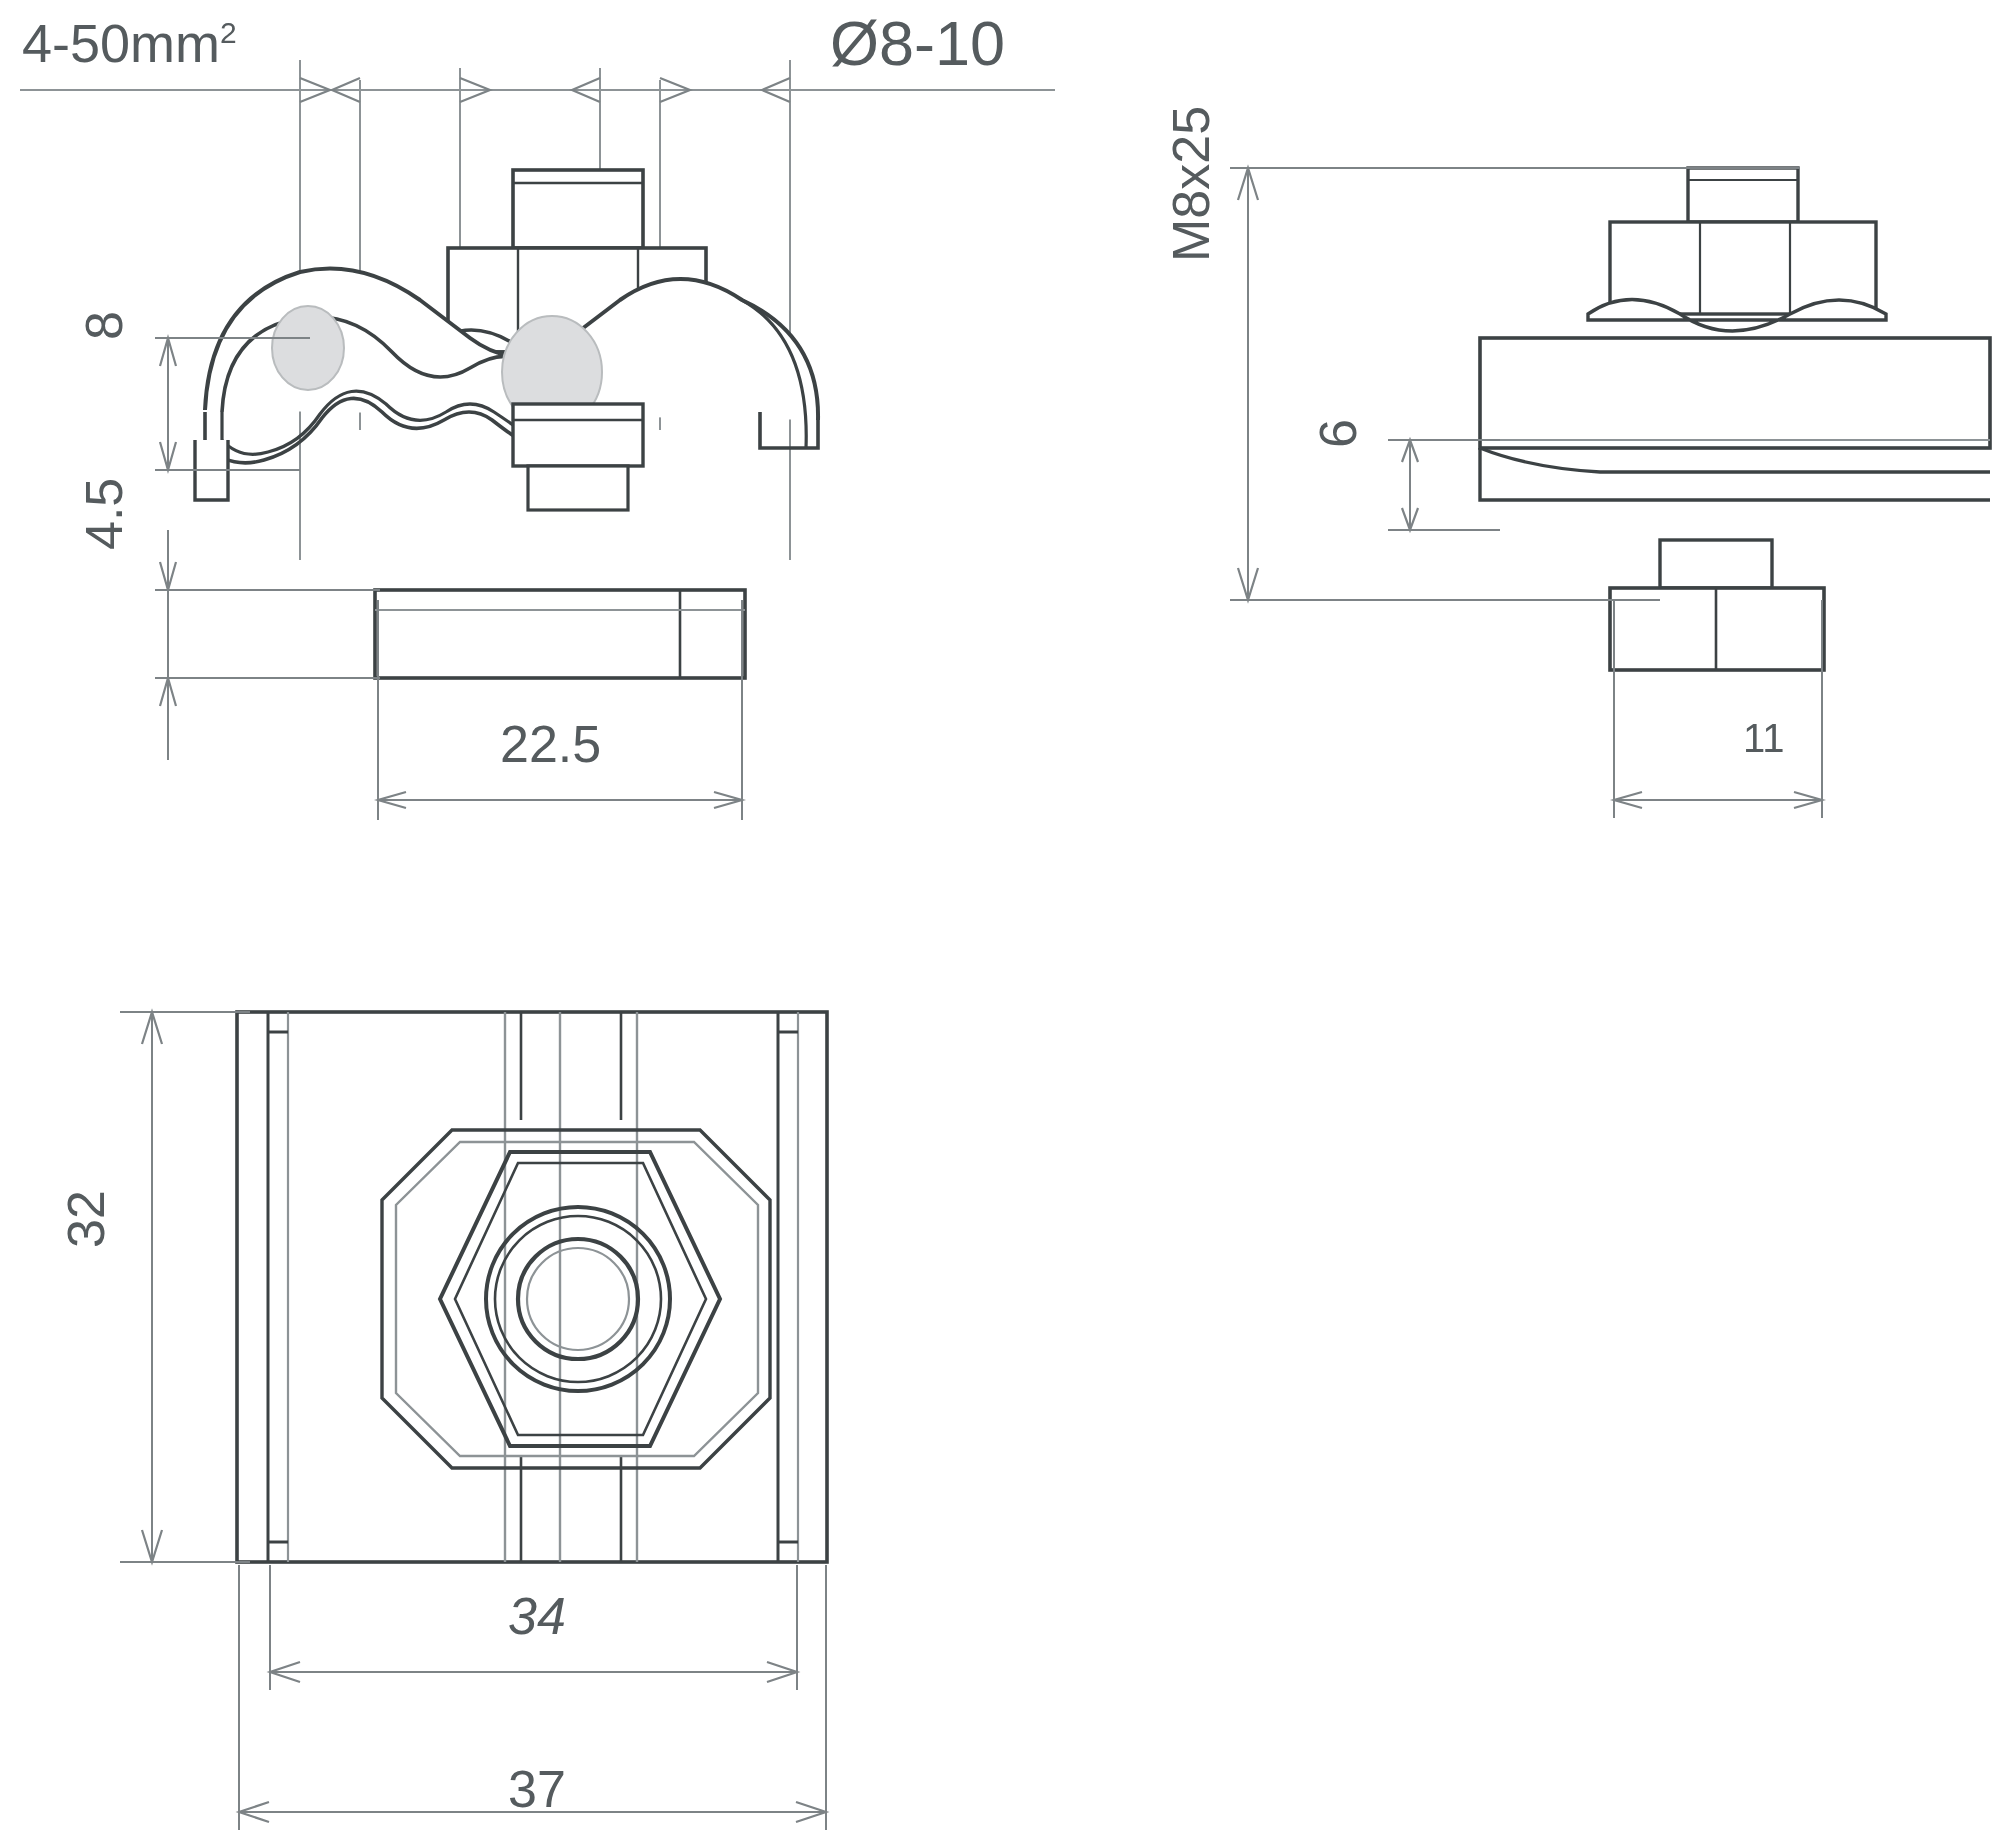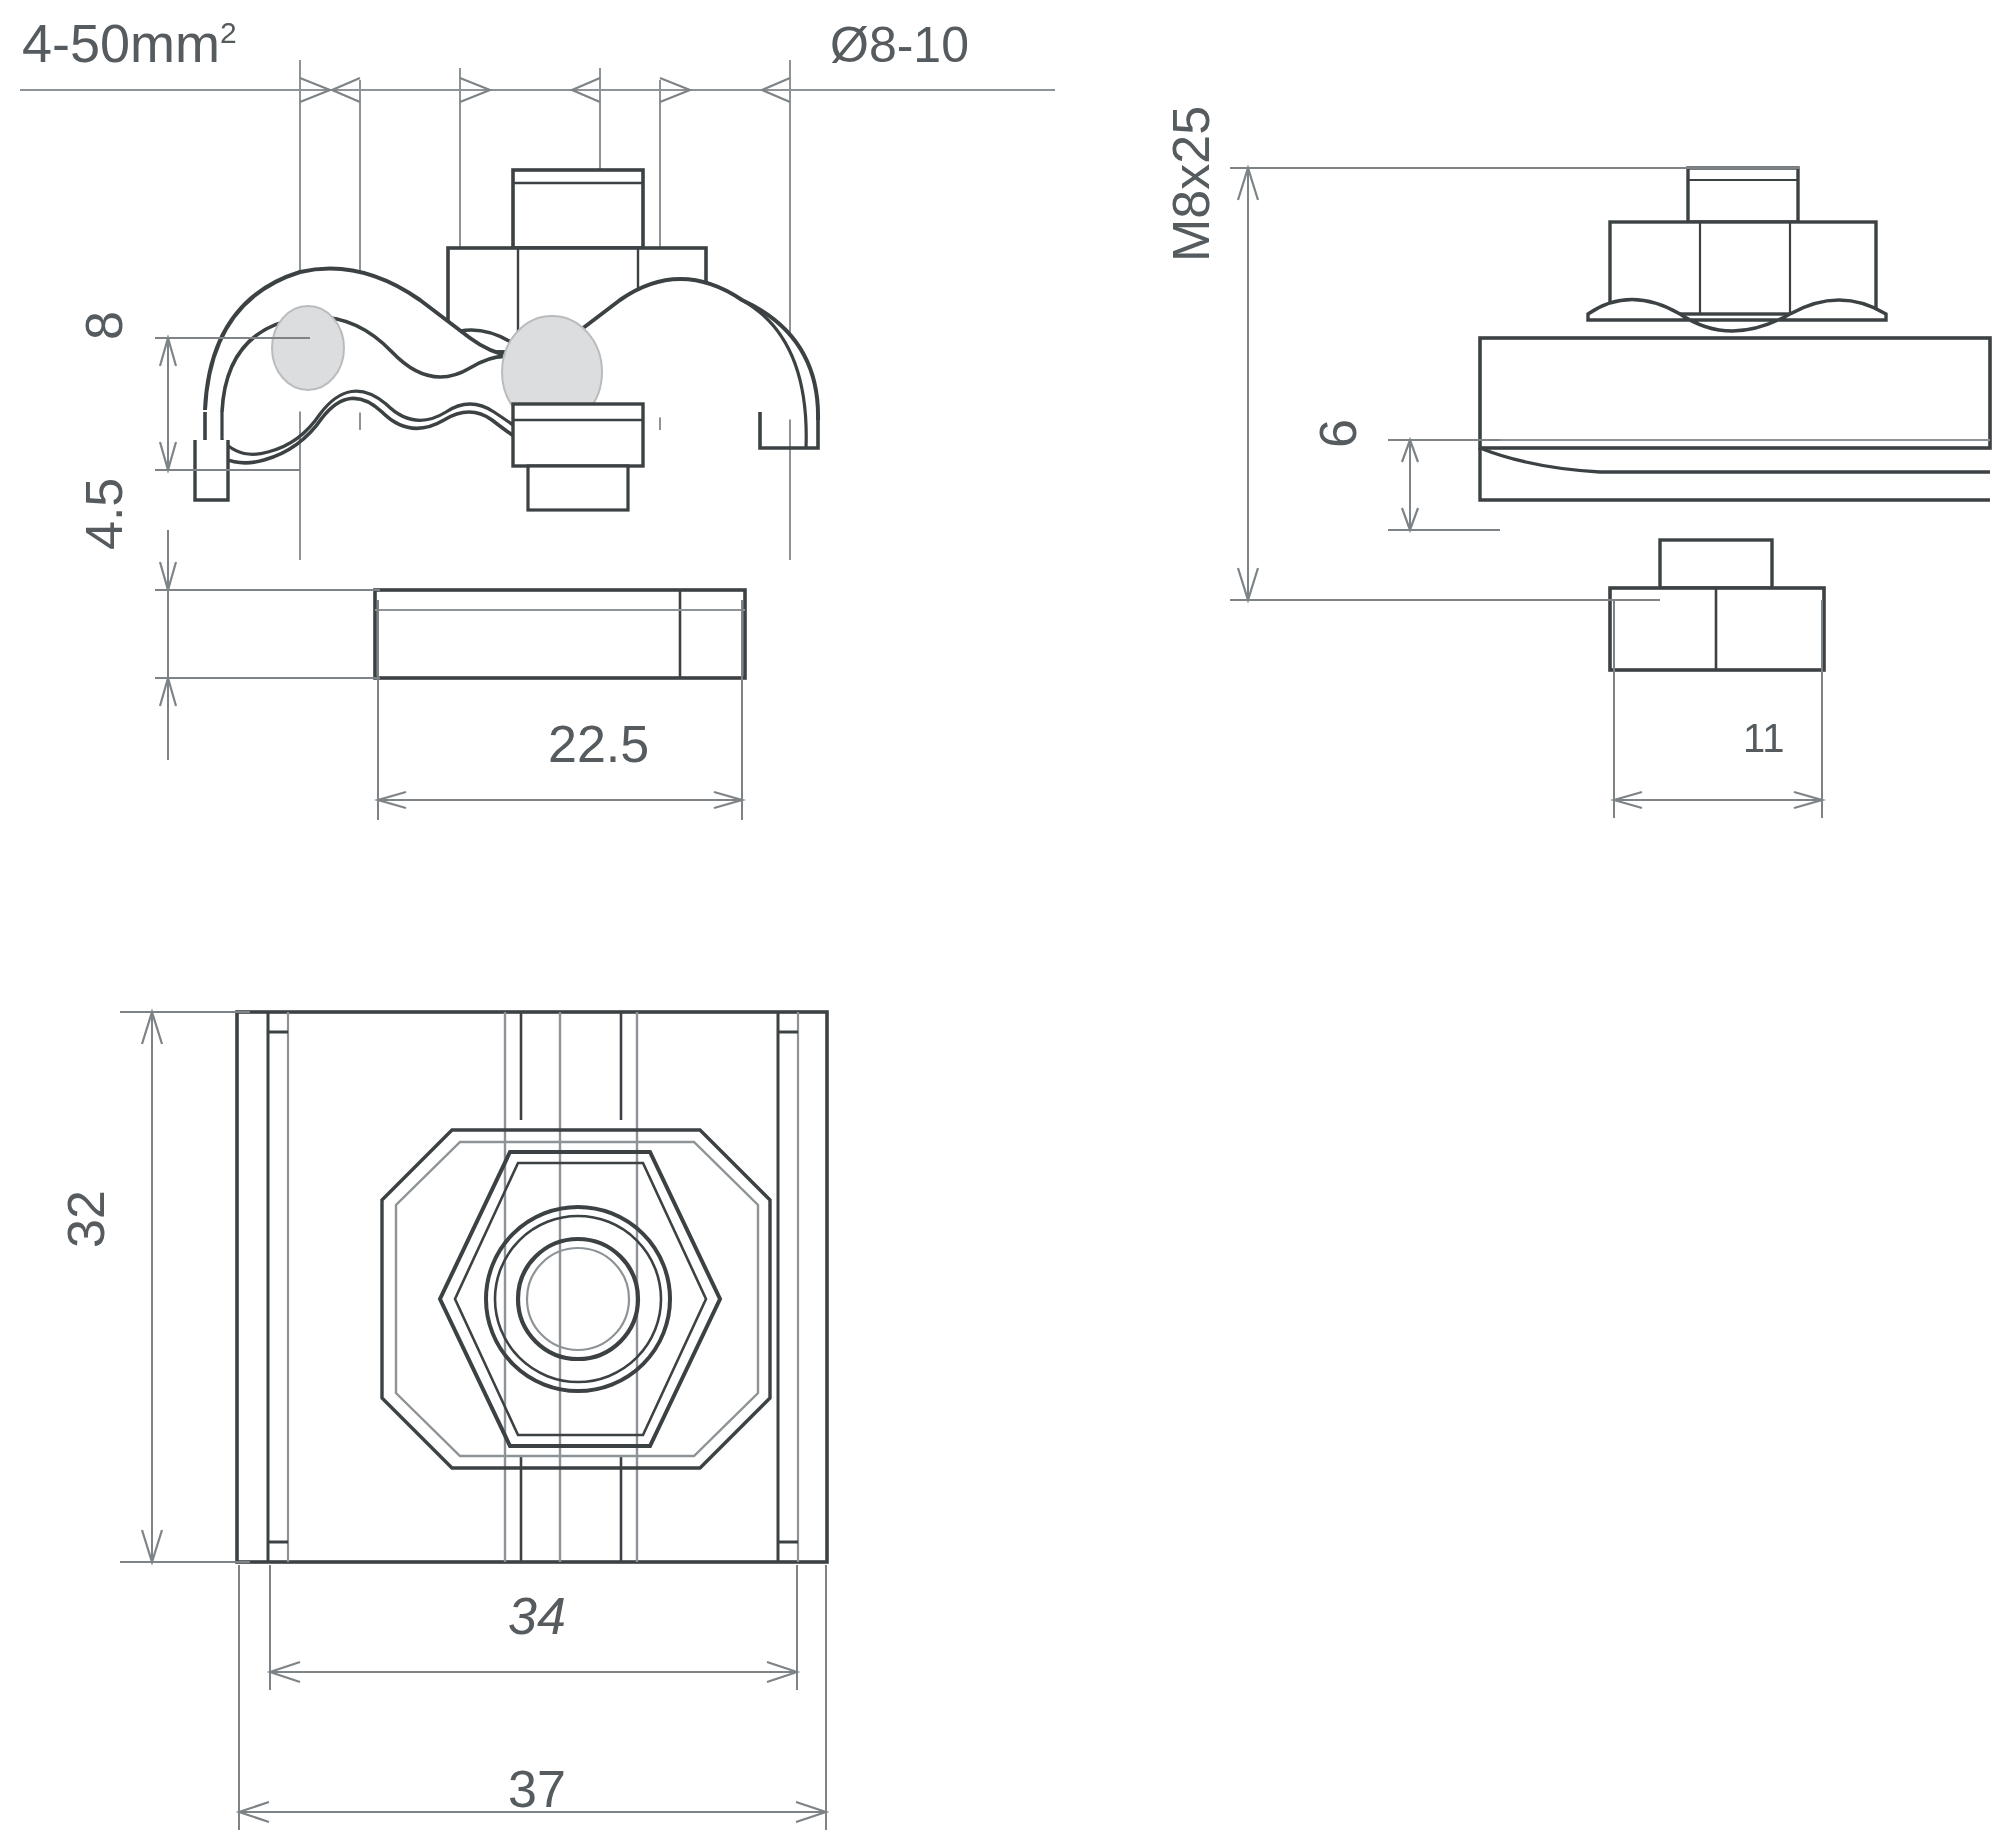--- a/index.html
+++ b/index.html
@@ -266,27 +266,27 @@
       <line x1="239" y1="1812" x2="826" y2="1812"></line>
       <path d="M269,1802 L239,1812 L269,1822" stroke-width="2.2"></path>
       <path d="M796,1802 L826,1812 L796,1822" stroke-width="2.2"></path>
     </g>
   </svg>
 
   <div class="lbl" style="left:22px; top:16px; font-size:54px;">
     <span>4-50mm</span><sup style="font-size:30px;">2</sup>
   </div>
 
-  <div class="lbl" style="left:830px; top:20px; font-size:50px;">Ø8-10</div>
+  <div class="lbl" style="left:830px; top:12px; font-size:63px;">Ø8-10</div>
 
   <div class="lbl rot90" style="left:78px; top:340px; font-size:52px;">8</div>
 
   <div class="lbl rot90" style="left:78px; top:550px; font-size:52px;">4.5</div>
 
-  <div class="lbl" style="left:500px; top:718px; font-size:52px;margin-left:48px;">22.5</div>
+  <div class="lbl" style="left:500px; top:718px; font-size:52px;">22.5</div>
 
   <div class="lbl rot90" style="left:1165px; top:262px; font-size:52px;">M8x25</div>
 
   <div class="lbl rot90" style="left:1312px; top:448px; font-size:52px;">6</div>
 
   <div class="lbl" style="left:1743px; top:718px; font-size:40px;">11</div>
 
   <div class="lbl rot90" style="left:60px; top:1248px; font-size:52px;">32</div>
 
   <div class="lbl" style="left:508px; top:1590px; font-size:52px;font-style:italic;">34</div>

